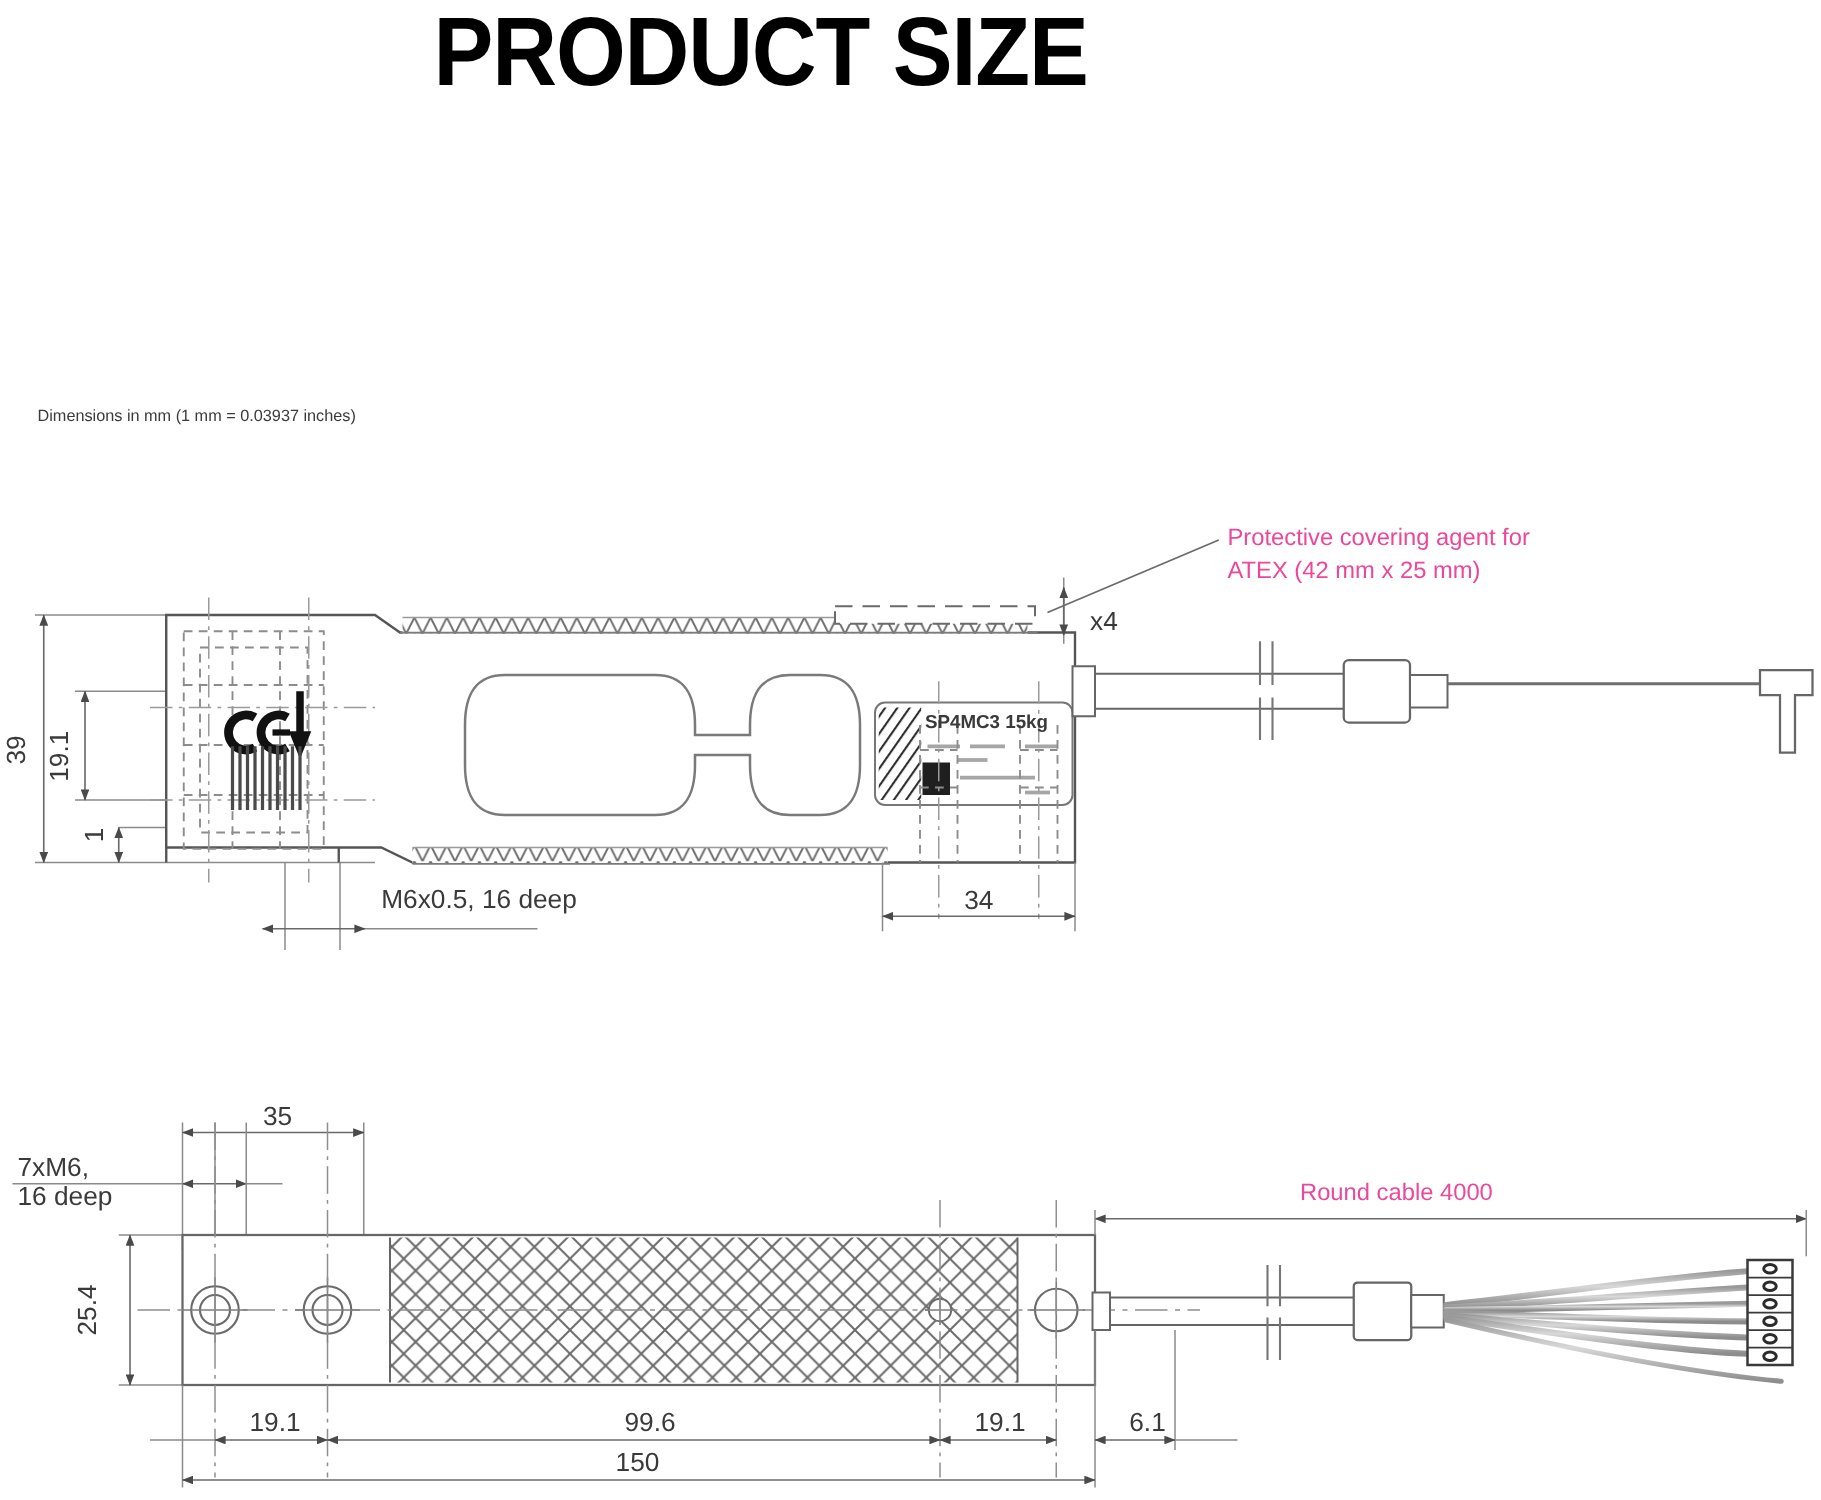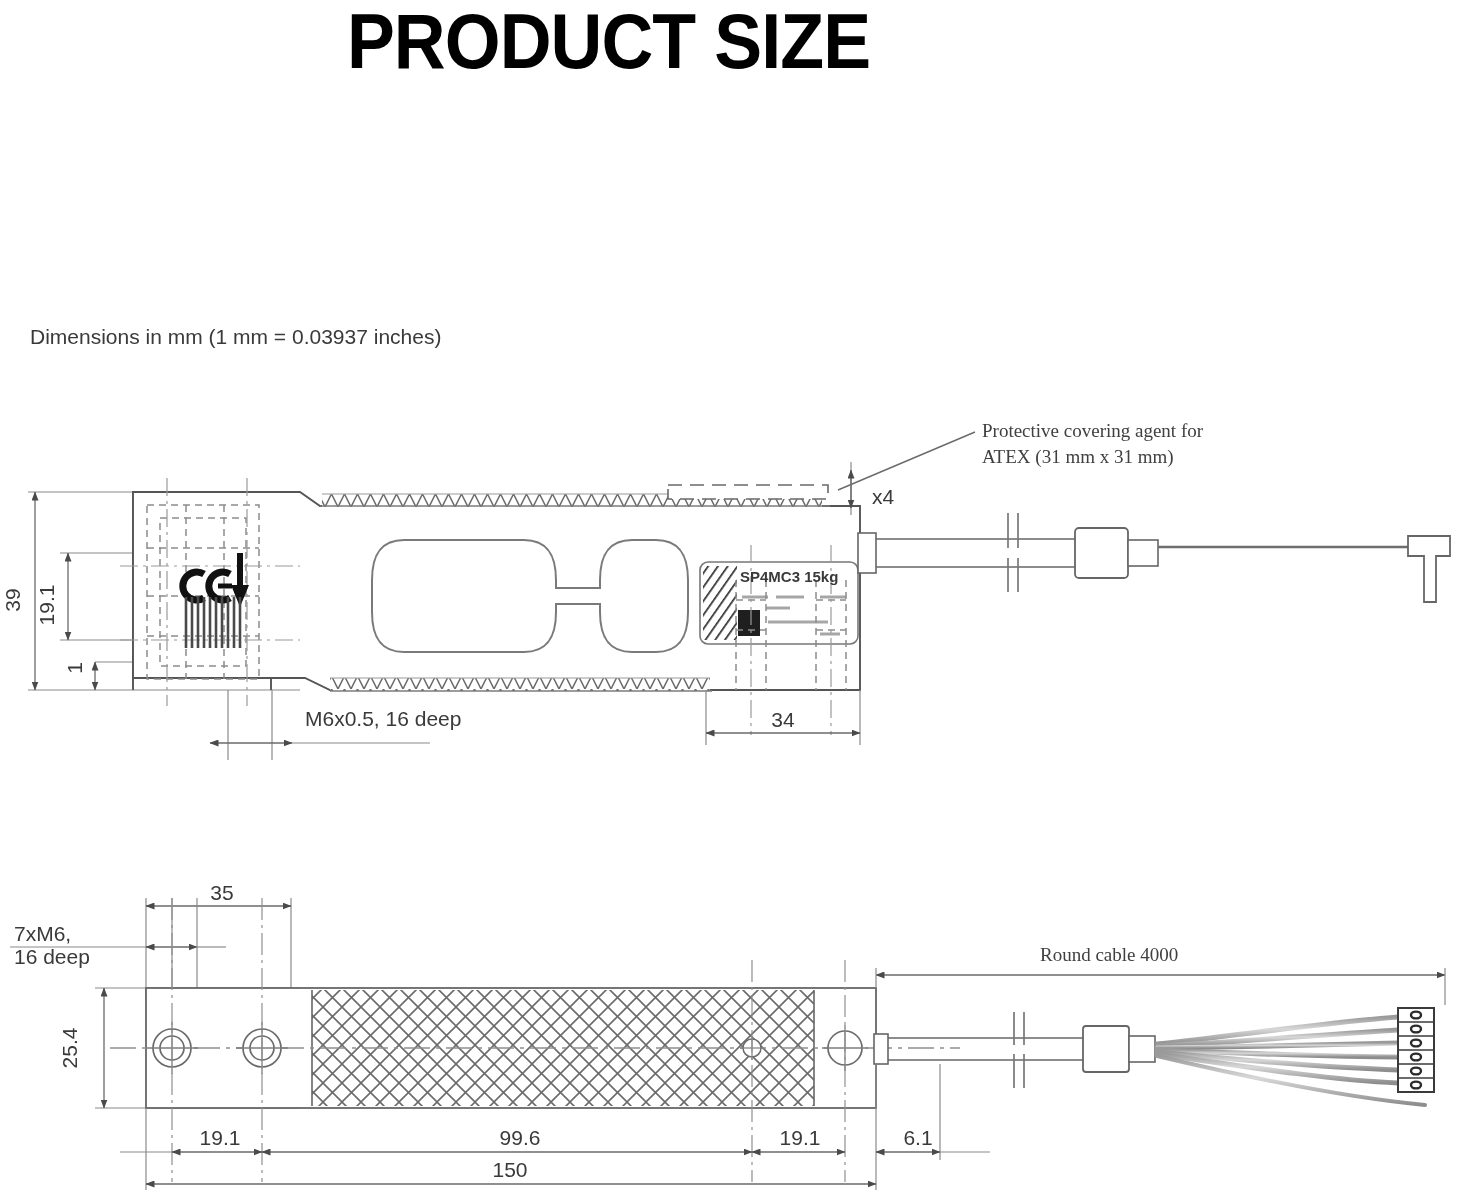--- a/index.html
+++ b/index.html
@@ -25,52 +25,51 @@
     color:#000;
     line-height:1.0;
     transform:scaleX(0.92);
     transform-origin:center top;
   }
 
   
   .note{
     position:absolute;
     left:30px;top:325px;
-    font-size:21px;
+    font-size:13px;
     color:#3a3a3a;
     white-space:nowrap;
   }
 
   
   .callout{
     position:absolute;
     font-size:19px;
-    color:#404040;
+    color:#ec4899;
     line-height:1.35;
     white-space:nowrap;
-    font-family:Liberation Serif, serif;
   }
   .callout-atex{left:982px;top:418px;}
   .callout-round{left:1040px;top:942px;}
 
   svg.draw{position:absolute;left:0;top:0;width:1457px;height:1200px;overflow:visible;}
   svg text{font-family:"Liberation Sans", sans-serif;fill:#3a3a3a;}
 </style>
 </head>
 <body>
 
 <div id="page">
 
   <div class="title">PRODUCT SIZE</div>
 
   <div class="note">Dimensions in mm (1 mm = 0.03937 inches)</div>
 
   <div class="callout callout-atex">
     <div>Protective covering agent for</div>
-    <div>ATEX (31 mm x 31 mm)</div>
+    <div>ATEX (42 mm x 25 mm)</div>
   </div>
 
   <div class="callout callout-round">Round cable 4000</div>
 
   <svg class="draw" viewBox="0 0 1457 1200">
     <defs>
 
       <marker id="ar" markerWidth="9" markerHeight="7" refX="8.5" refY="3.5" orient="auto" markerUnits="userSpaceOnUse">
         <path d="M0,0 L9,3.5 L0,7 z" fill="#4a4a4a"></path>
       </marker>

